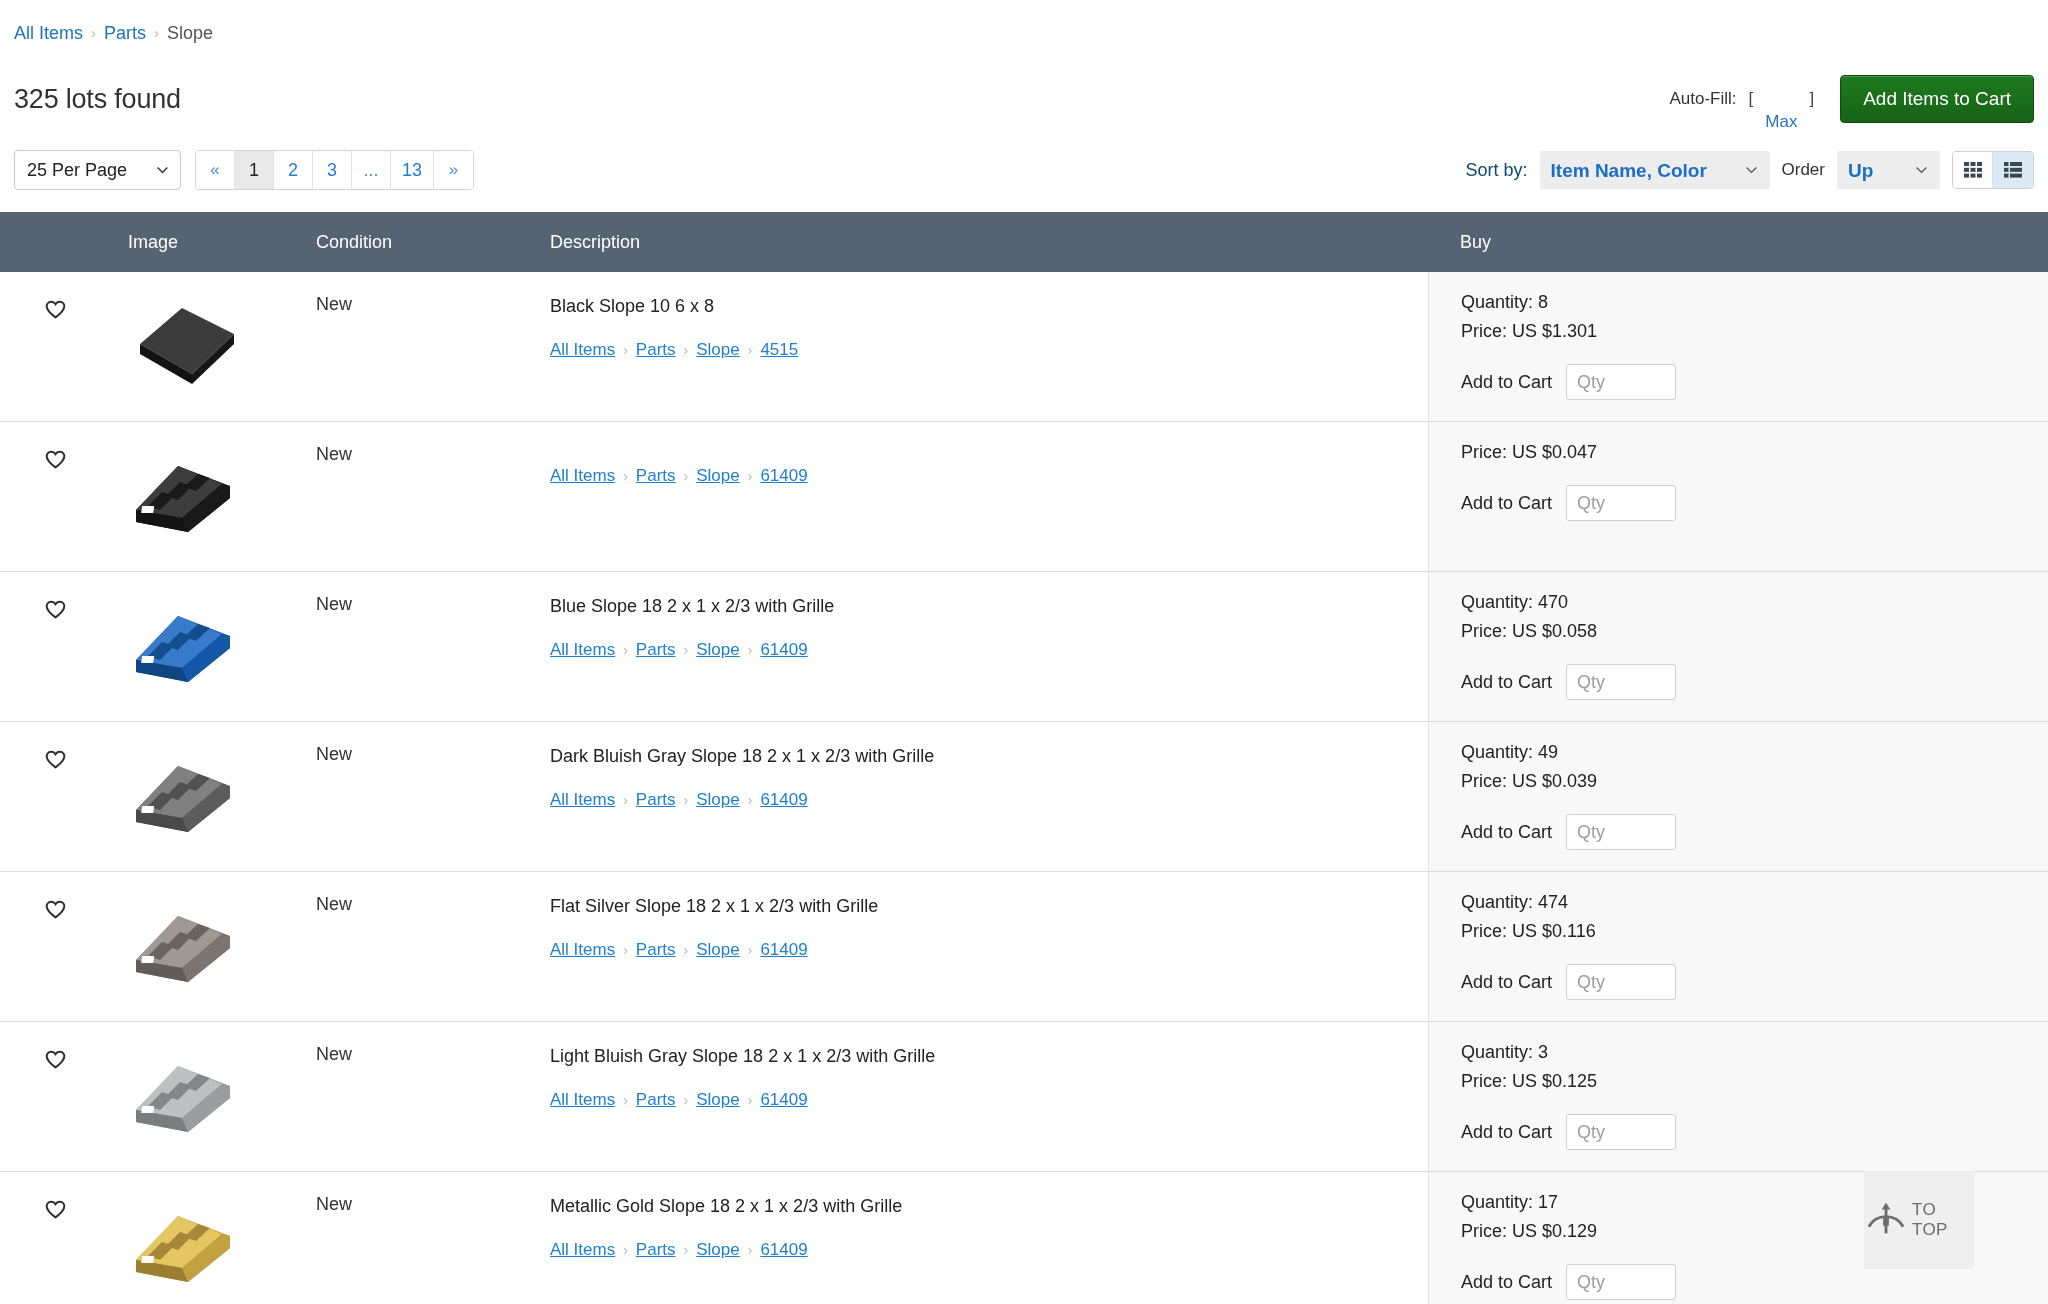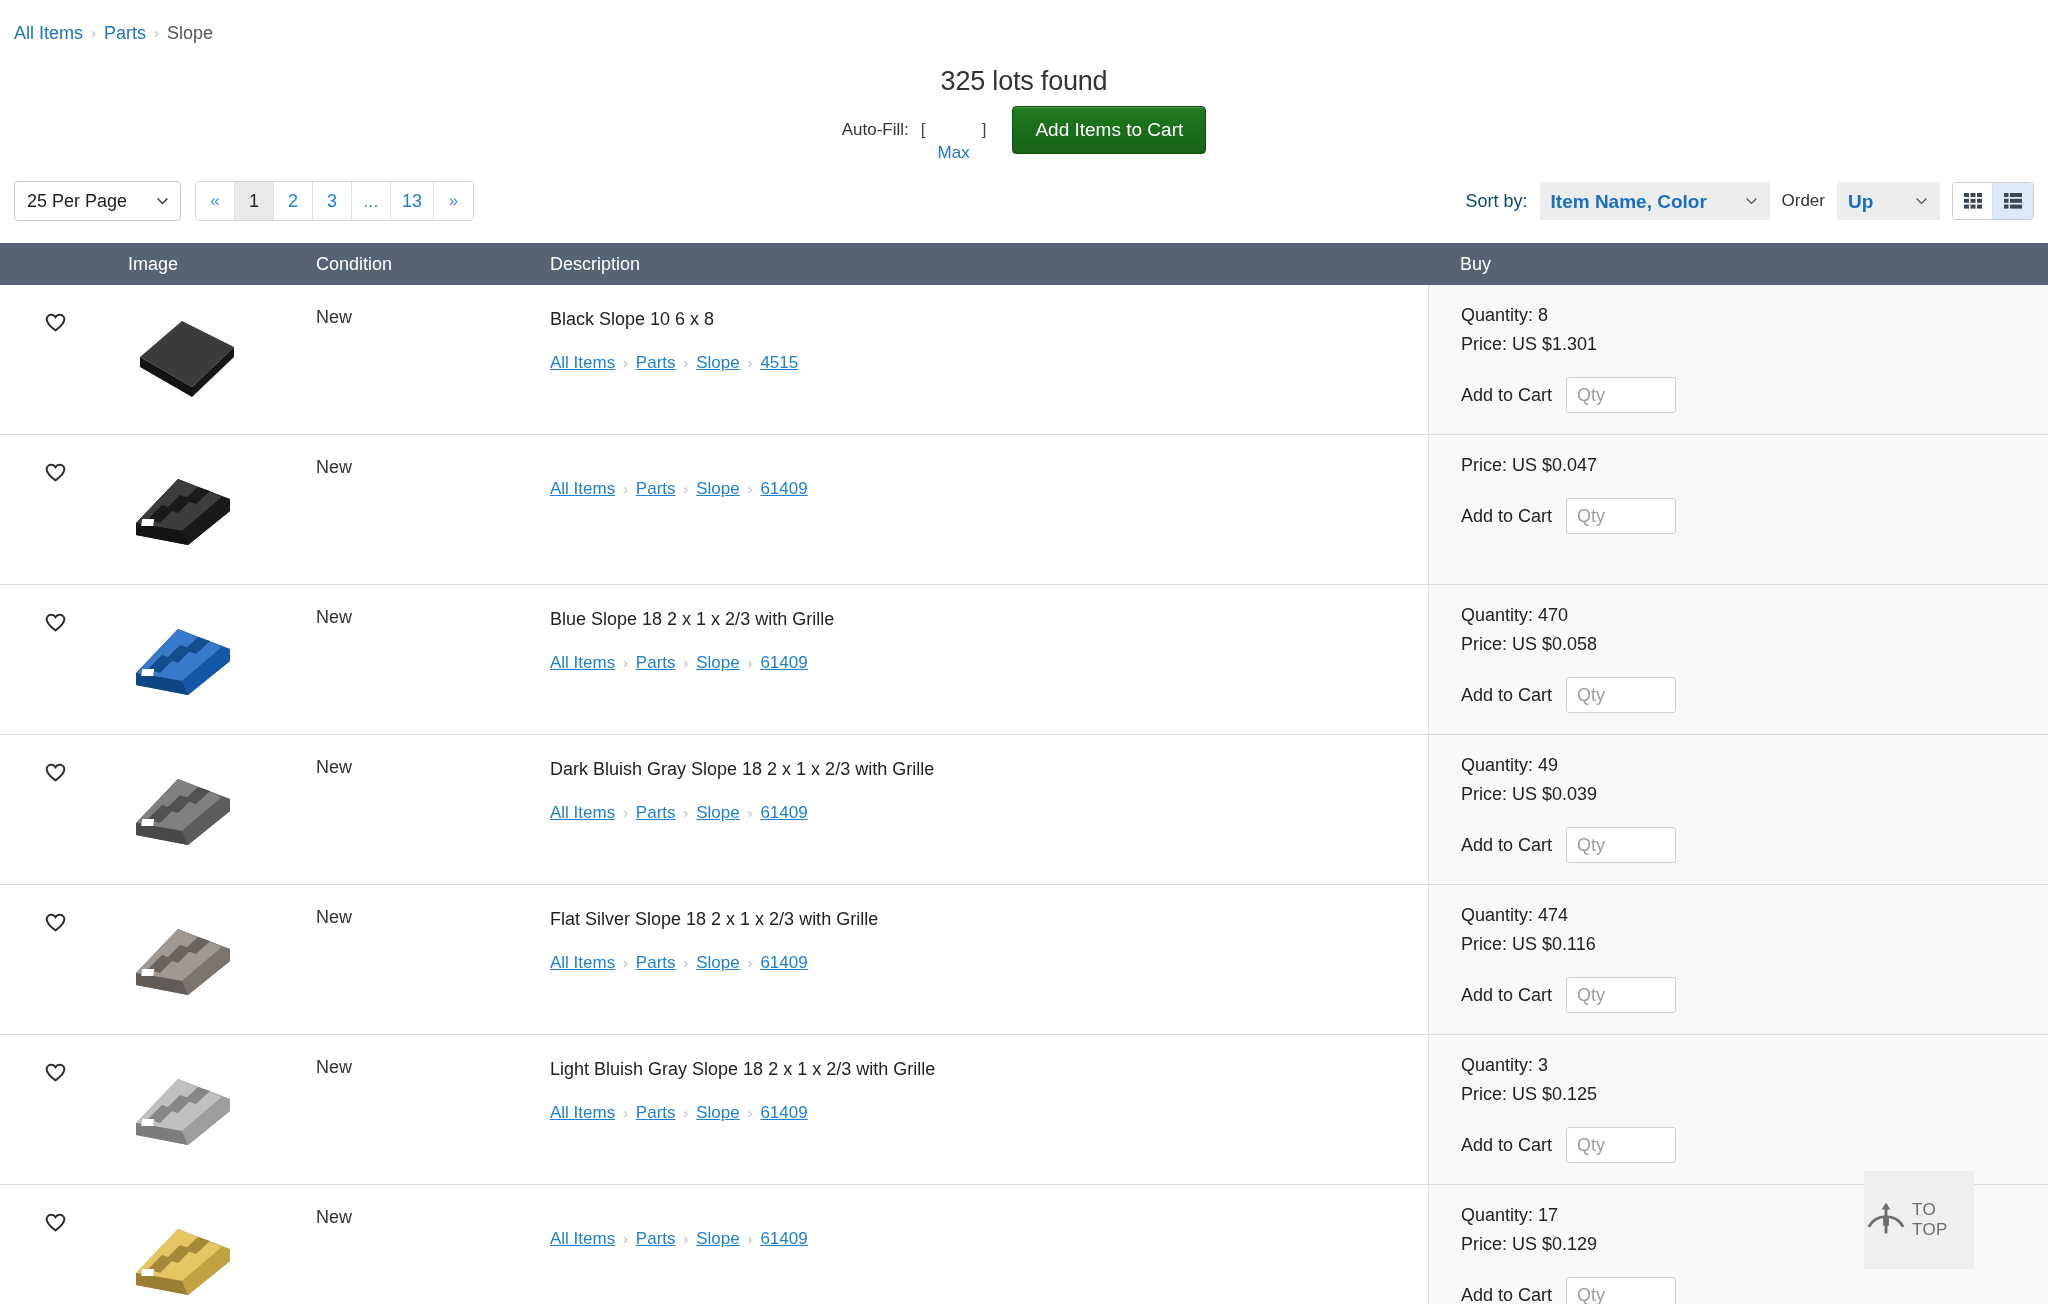--- a/index.html
+++ b/index.html
@@ -25,21 +25,20 @@
   .bc-link { color: #1e73be; }
   .bc-sep { color: #b8b8b8; font-size: 15px; }
   .bc-current { color: #555555; }
 
   
   .title-row {
     display: flex;
     align-items: center;
     justify-content: space-between;
     padding: 22px 14px 0 14px;
-    flex-direction: column;
   }
   .lots-found {
     font-size: 27px;
     color: #333333;
     font-weight: 400;
     letter-spacing: -0.2px;
   }
   .autofill-group {
     display: flex;
     align-items: center;
@@ -149,21 +148,21 @@
   }
   .vt-btn:last-child { border-right: none; }
   .vt-btn.active { background: #dceaf7; }
 
   
   .table { width: 2048px; margin-top: 22px; }
   .thead {
     background: #556373;
     color: #ffffff;
     display: flex;
-    height: 42px;
+    height: 60px;
     align-items: center;
     font-size: 18px;
   }
   .col-fav     { width: 110px; flex: none; }
   .col-image   { width: 200px; flex: none; }
   .col-cond    { width: 222px; flex: none; }
   .col-desc    { flex: 1 1 auto; }
   .col-buy     { width: 620px; flex: none; }
 
   .thead .col-image { padding-left: 18px; }
@@ -579,20 +578,21 @@
       <polygon points="66,96 60,82 100,48 108,50 108,62" fill="#c2a140"></polygon>
       <g fill="#9a7f32" opacity="0.85">
         <polygon points="26,70 40,56 52,60 38,74"></polygon>
         <polygon points="44,60 58,46 70,50 56,64"></polygon>
         <polygon points="62,51 76,38 88,42 74,55"></polygon>
       </g>
       <rect x="30" y="70" width="12" height="7" fill="#ffffff" transform="skewX(-8)"></rect>
           </svg></div>
         <div class="col-cond cell-cond">New</div>
         <div class="col-desc cell-desc">
+          <div class="item-name">Metallic Gold Slope 18 2 x 1 x 2/3 with Grille</div>
           <div class="item-bc">
             <a>All Items</a>
             <span class="bc-sep">›</span>
             <a>Parts</a>
             <span class="bc-sep">›</span>
             <a>Slope</a>
             <span class="bc-sep">›</span>
             <a>61409</a>
           </div>
         </div>

